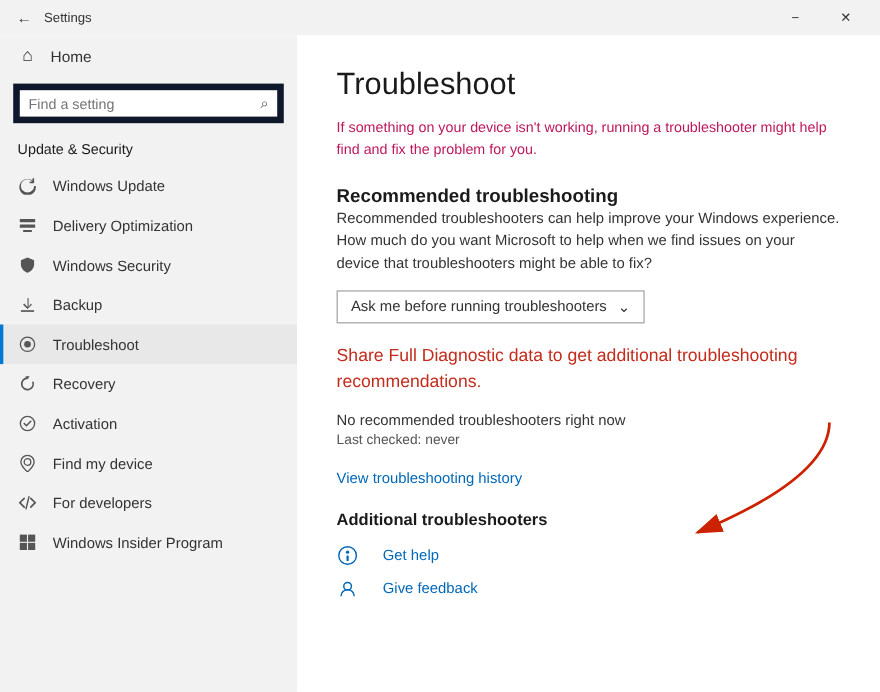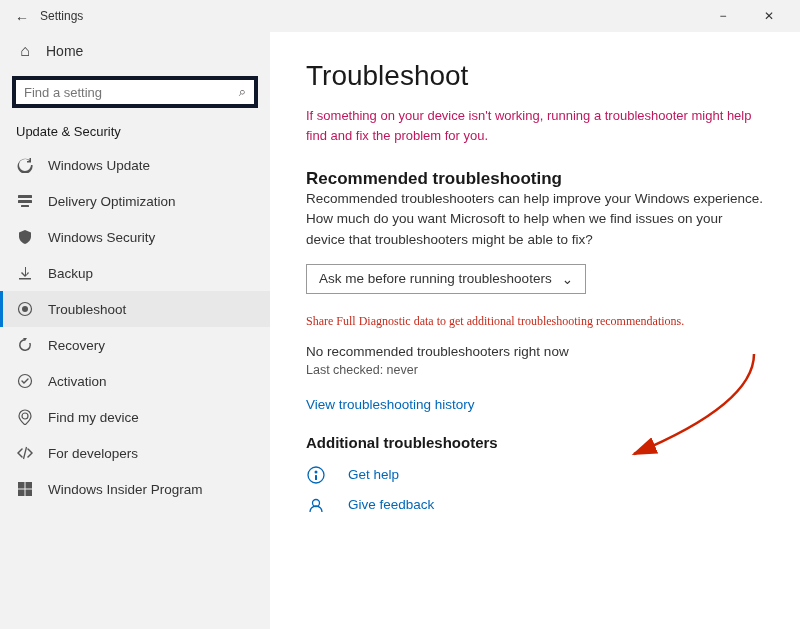--- a/index.html
+++ b/index.html
@@ -70,21 +70,21 @@
       gap: 12px;
       font-size: 14px;
       color: #333;
     }
 
     .sidebar-search {
       margin: 6px 12px 10px 12px;
       display: flex;
       align-items: flex-end;
       background: white;
-      border: 4px solid #0f172a;
+      border: 6px solid #0f172a;
       padding: 4px 8px;
       gap: 6px;
     }
     .sidebar-search input {
       border: none; outline: none;
       font-size: 13px; flex: 1;
       background: transparent;
       color: #333;
     }
     .sidebar-search-icon { color: #555; font-size: 13px; }
@@ -167,26 +167,25 @@
       color: #333;
       background: white;
       cursor: pointer;
       width: 280px;
       margin-bottom: 18px;
       justify-content: space-between;
     }
 
     .link-red {
       color: #c42b1c;
-      font-size: 12px;
+      font-size: 16px;
       cursor: pointer;
       font-weight: 400;
       margin-bottom: 14px;
       line-height: 1.5;
-      font-family: Liberation Serif, serif;
     }
 
     .status-text {
       font-size: 13.5px;
       color: #333;
       margin-bottom: 4px;
     }
 
     .last-checked {
       font-size: 12.5px;

